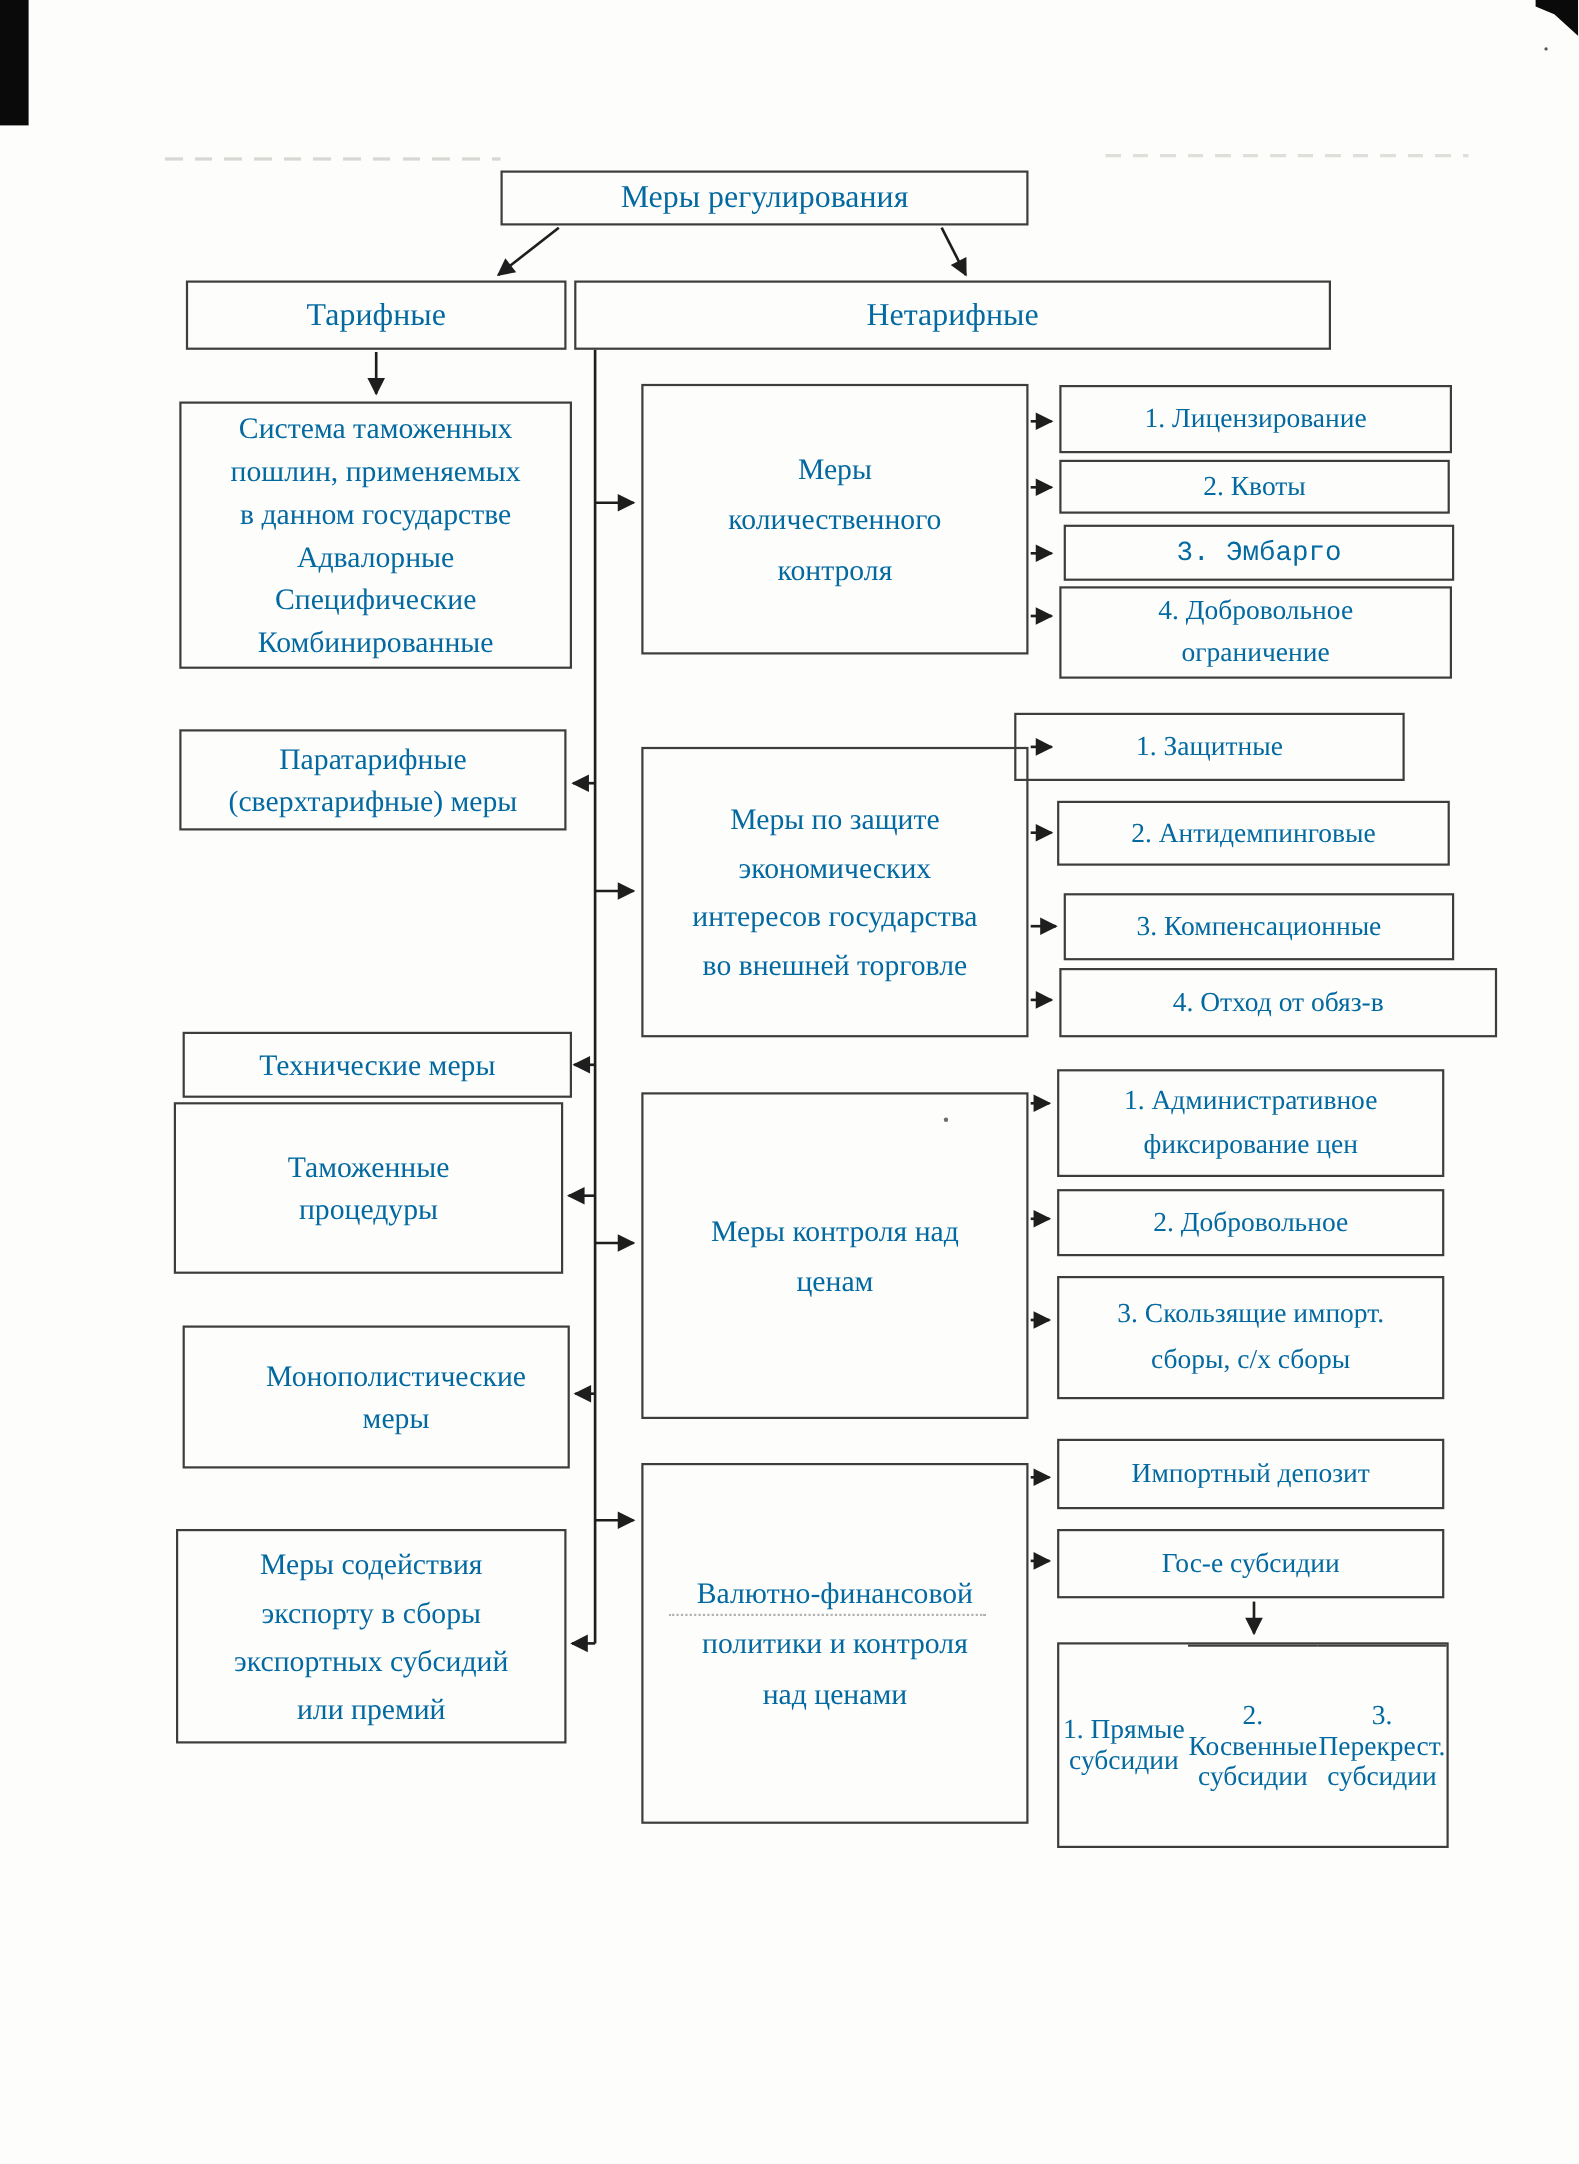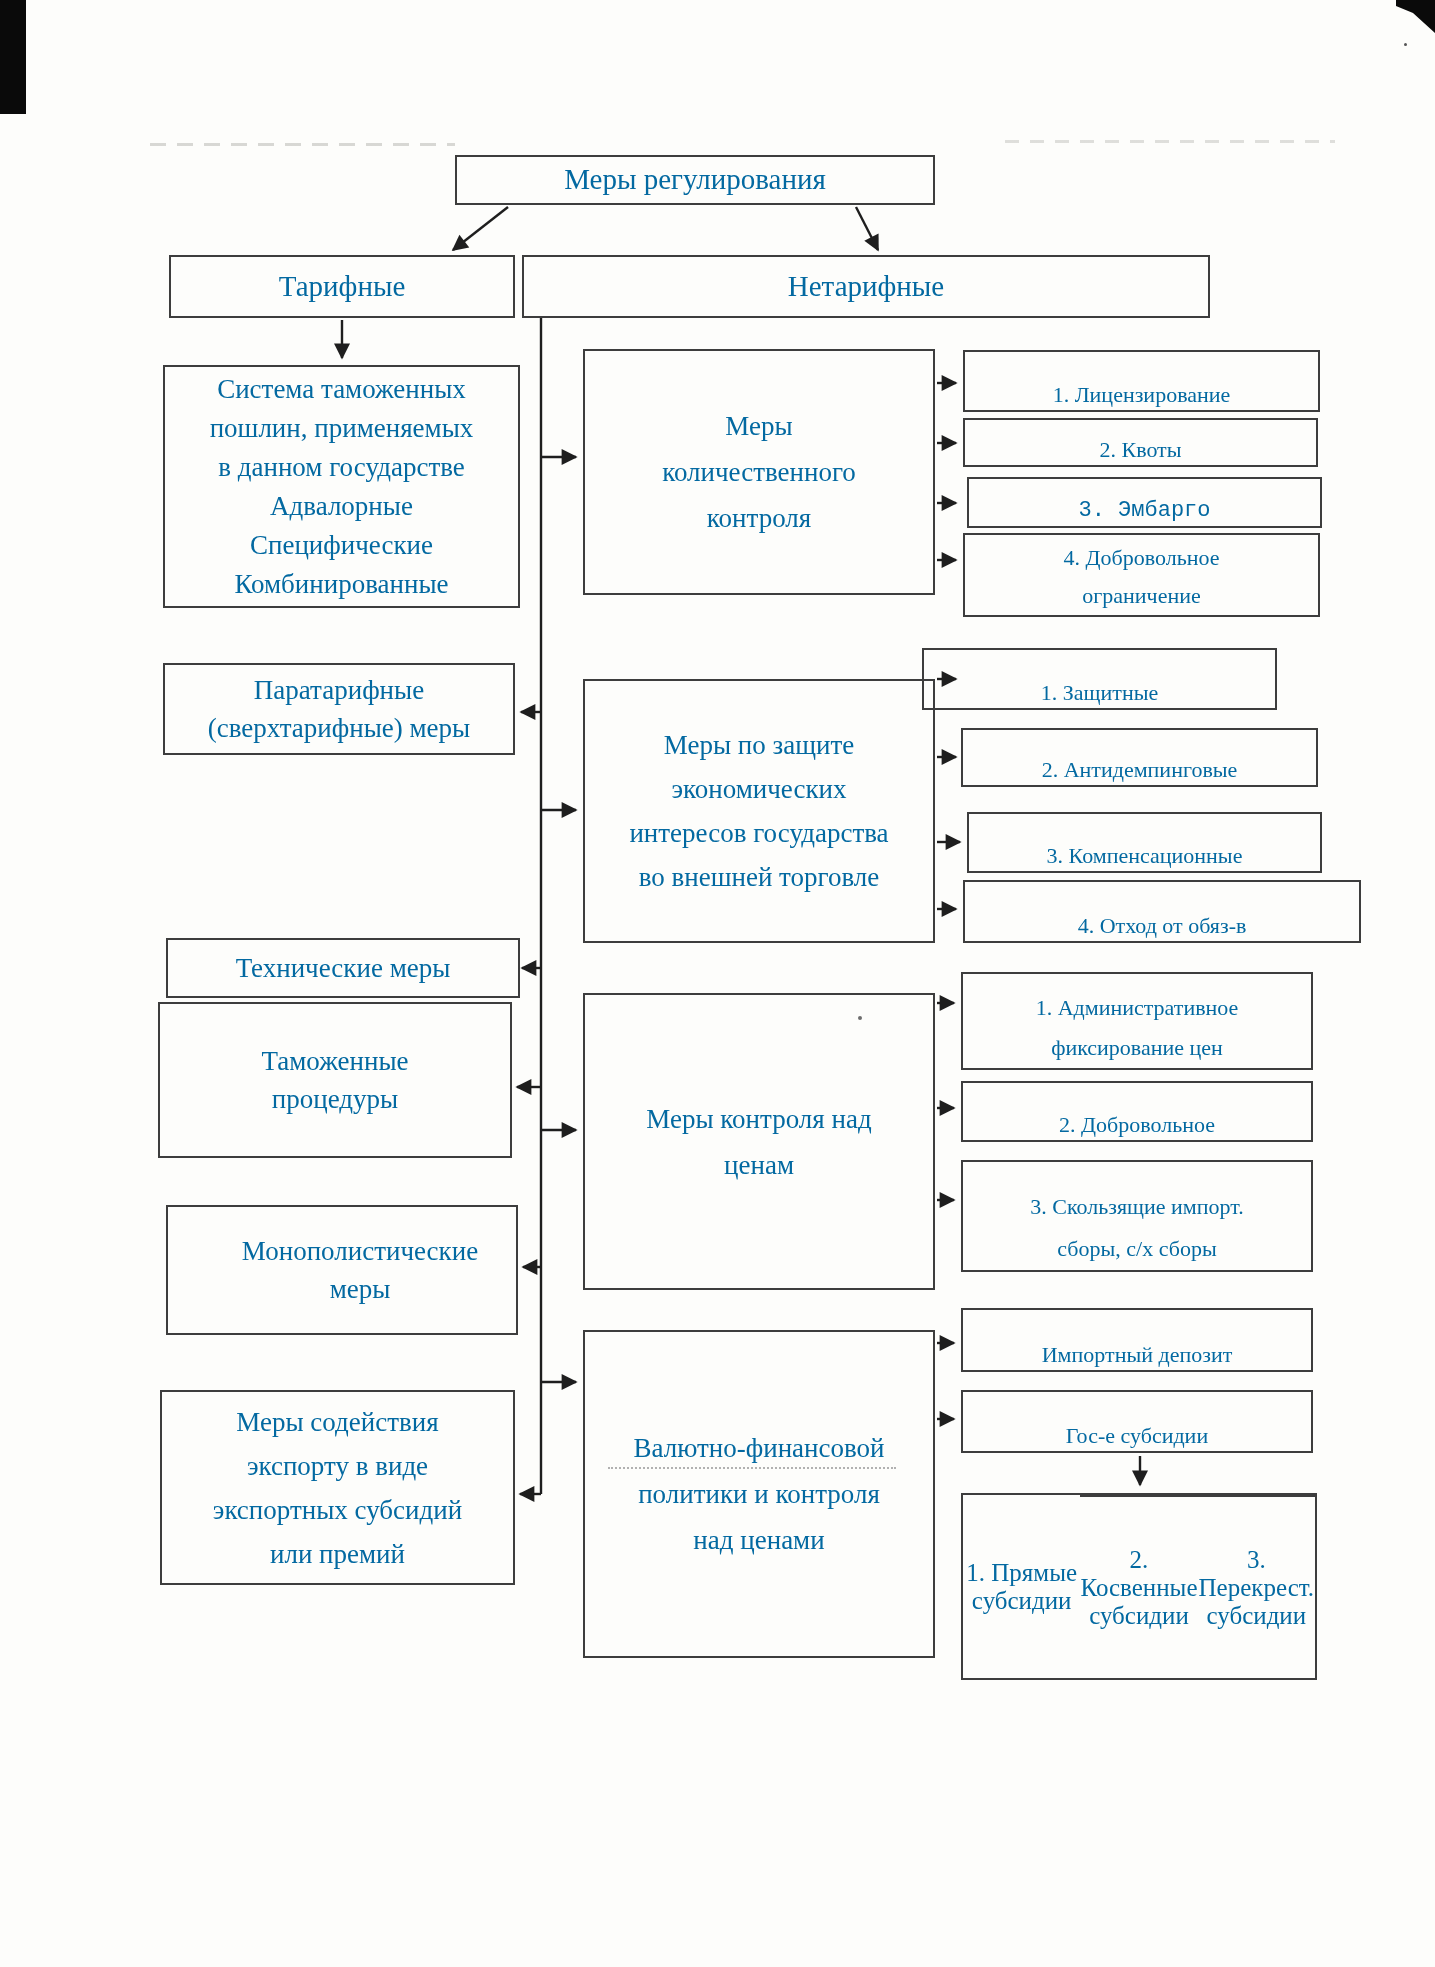--- a/index.html
+++ b/index.html
@@ -18,21 +18,21 @@
     display:flex;
     flex-direction:column;
     align-items:center;
     justify-content:center;
     text-align:center;
     font-size:27px;
     line-height:1.42;
     background:transparent;
   }
   .hd{font-size:29px;}
-  .sm{font-size:22px;justify-content:flex-end;}
+  .sm{font-size:25px;}
   .ln{display:block;}
   #svg-overlay{position:absolute;left:0;top:0;pointer-events:none;}
 
   
   #box-root        {left:455px; top:155px;  width:480px; height:50px;}
   #box-tariff      {left:169px; top:255px;  width:346px; height:63px;}
   #box-nontariff   {left:522px; top:255px;  width:688px; height:63px;}
 
   #box-l1{left:163px; top:365px;  width:357px; height:243px; line-height:39px;}
   #box-l2{left:163px; top:663px;  width:352px; height:92px;}
@@ -179,21 +179,21 @@
   <div class="node" id="box-l4">
     <span class="ln">Таможенные</span>
     <span class="ln">процедуры</span>
   </div>
   <div class="node" id="box-l5">
     <span class="ln">Монополистические</span>
     <span class="ln">меры</span>
   </div>
   <div class="node" id="box-l6">
     <span class="ln">Меры содействия</span>
-    <span class="ln">экспорту в виде</span>
+    <span class="ln">экспорту в сборы</span>
     <span class="ln">экспортных субсидий</span>
     <span class="ln">или премий</span>
   </div>
 
   <div class="node" id="box-m1">
     <span class="ln">Меры</span>
     <span class="ln">количественного</span>
     <span class="ln">контроля</span>
   </div>
   <div class="node" id="box-m2">

